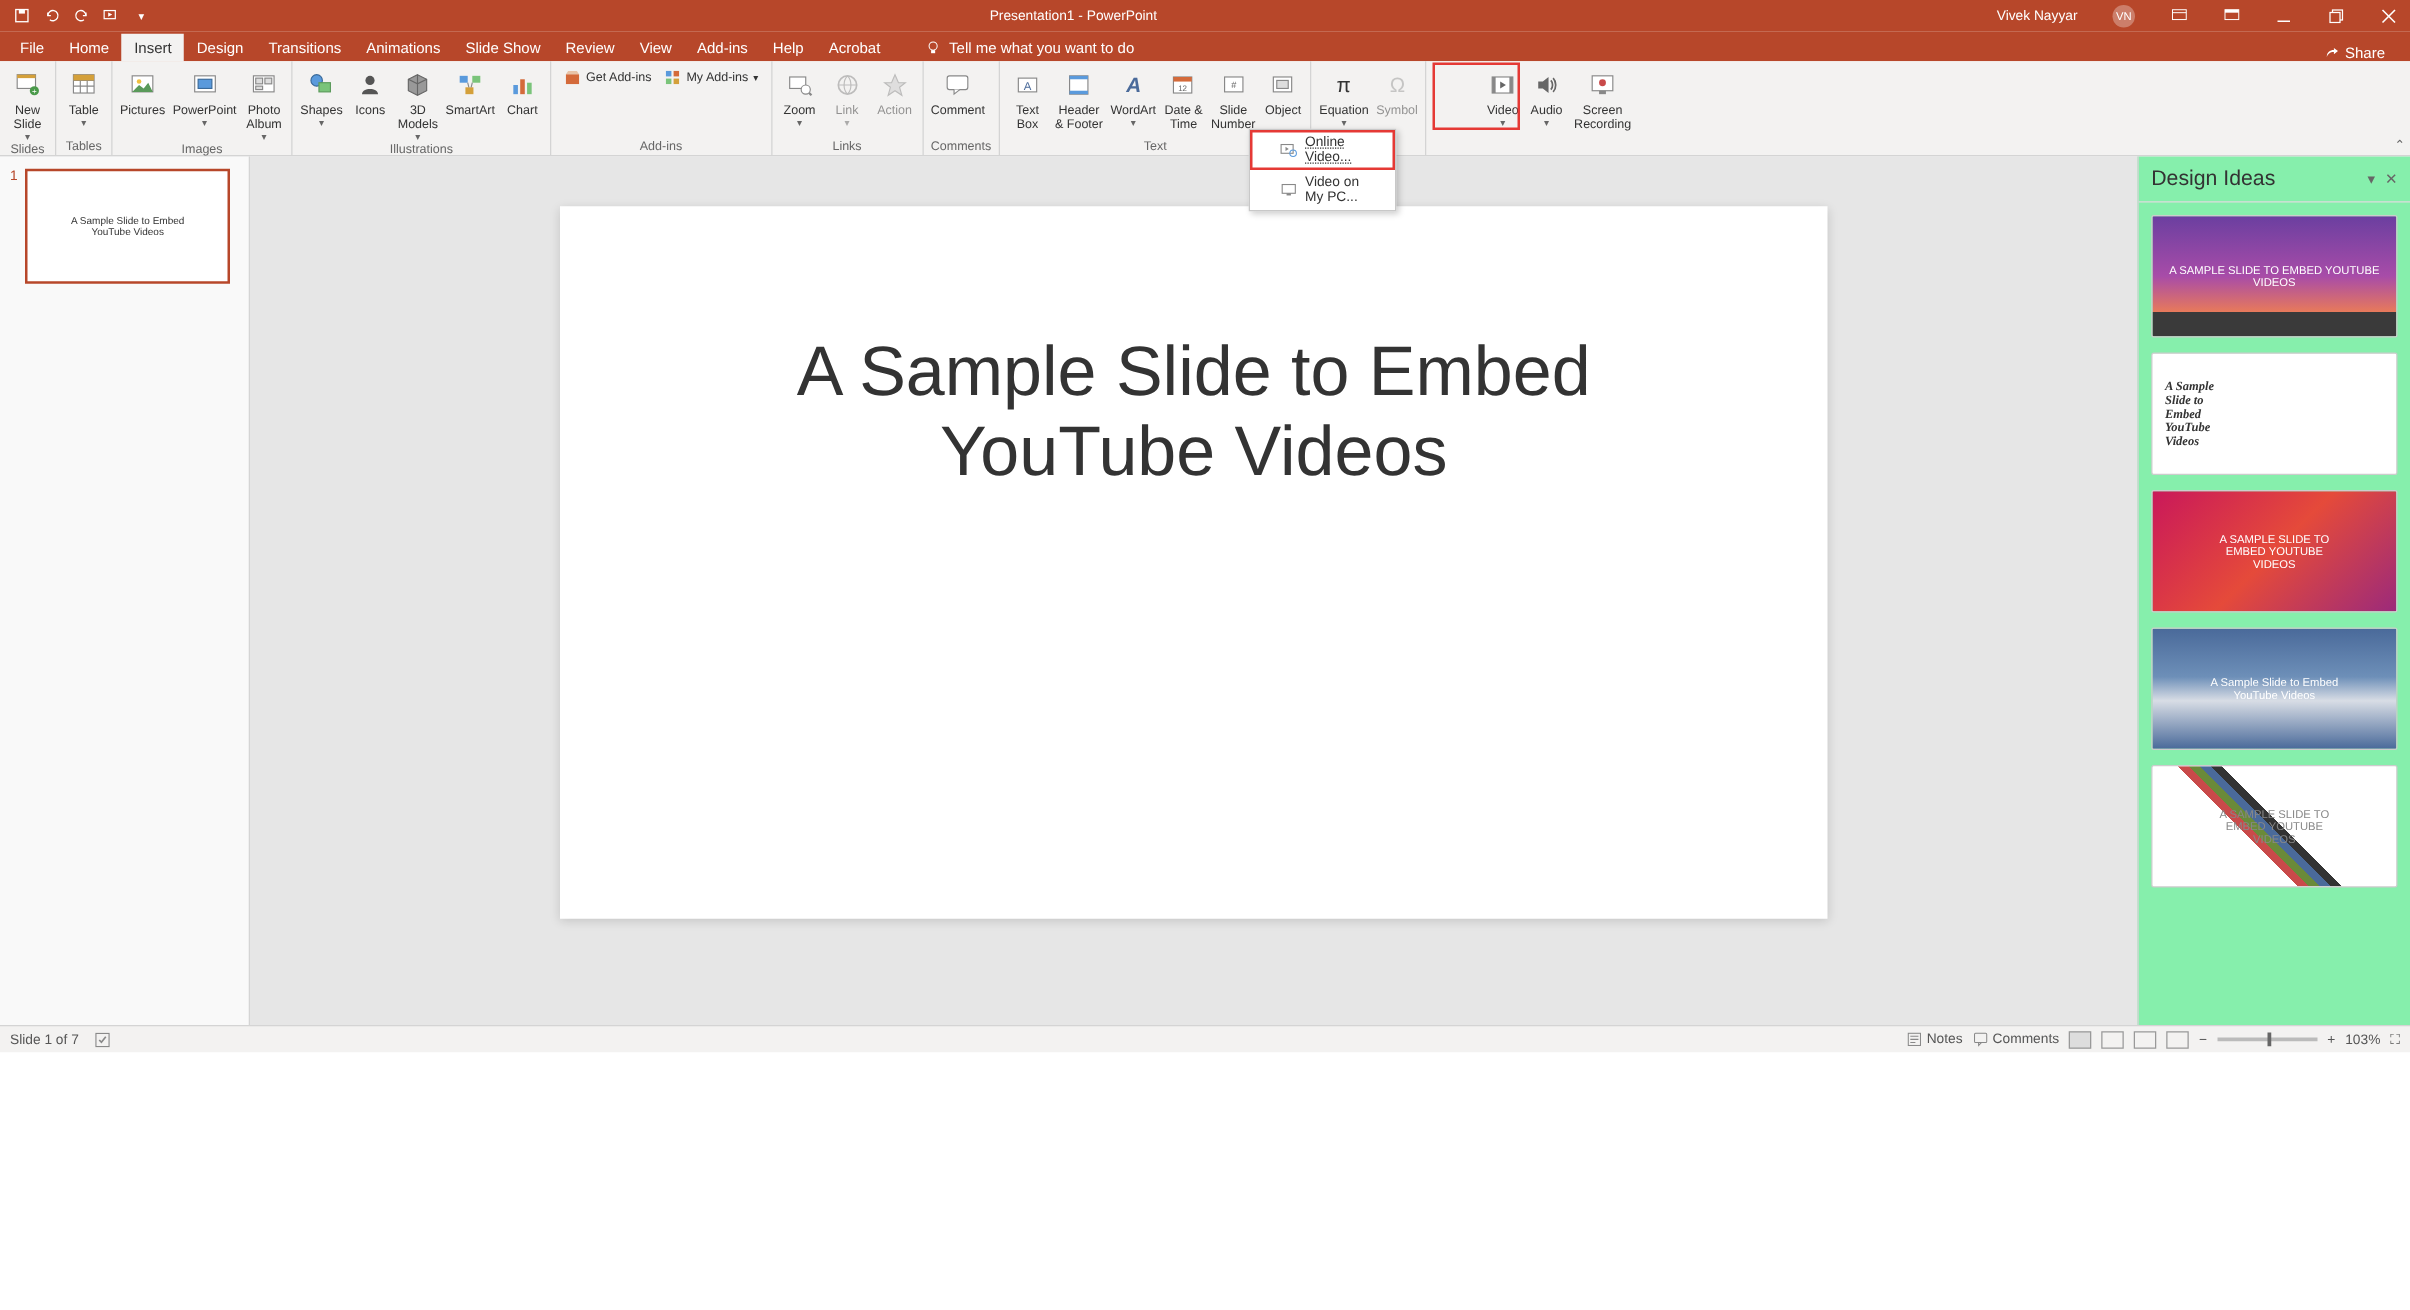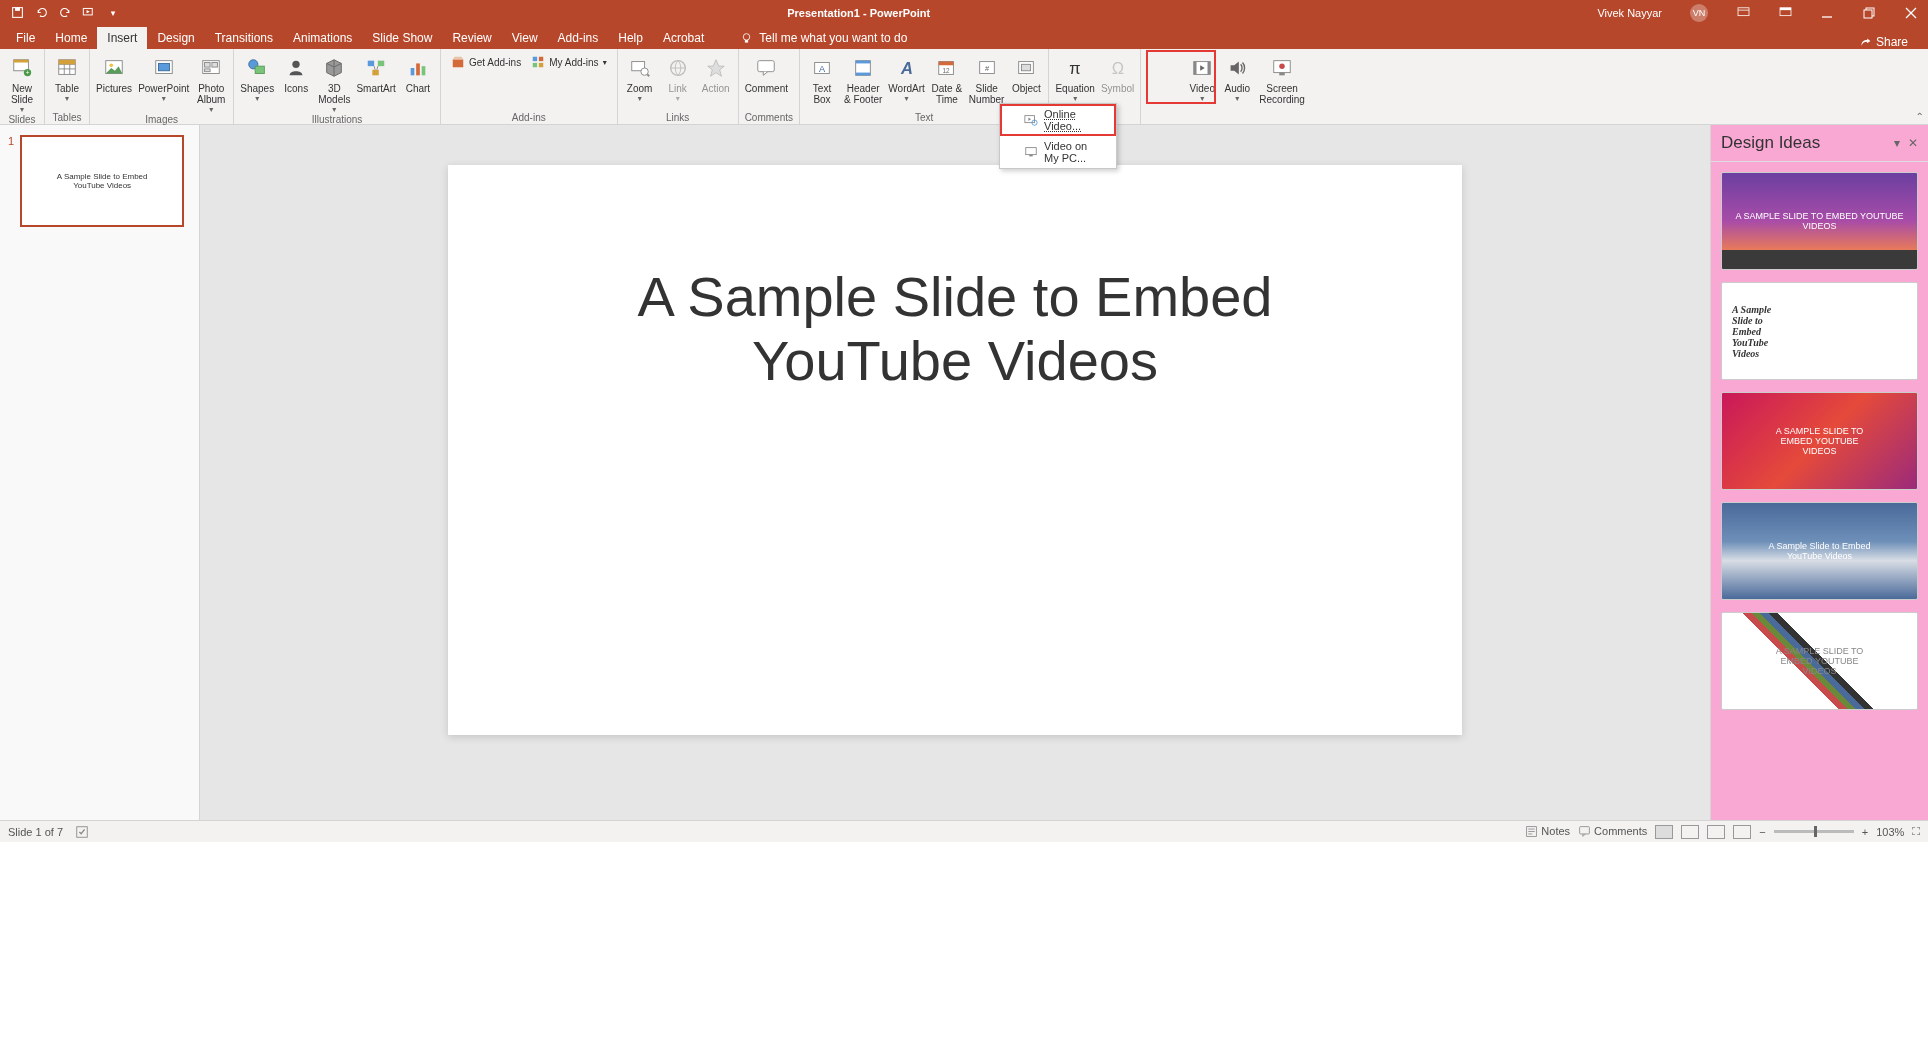--- a/index.html
+++ b/index.html
@@ -1,20 +1,20 @@
 <!DOCTYPE html>
 <html><head>
 <meta charset="utf-8">
 <style>
 *{box-sizing:border-box;margin:0;padding:0;font-family:"Segoe UI",Arial,sans-serif;}
 body{background:#fff;overflow:hidden;}
 .titlebar{background:#b7472a;height:25px;display:flex;align-items:center;color:#fff;font-size:11px;}
 .qat{display:flex;align-items:center;gap:10px;padding:0 10px;}
 .qat .qicon{width:14px;height:14px;display:inline-flex;align-items:center;justify-content:center;}
-.title-center{flex:1;text-align:center;font-weight:bold;}
+.title-center{flex:1;text-align:center;}
 .title-right{display:flex;align-items:center;gap:28px;padding:0 10px;}
 .avatar{width:18px;height:18px;border-radius:50%;background:rgba(255,255,255,0.3);display:inline-flex;align-items:center;justify-content:center;font-size:9px;}
 .wbtn{width:14px;height:14px;display:inline-flex;align-items:center;justify-content:center;}
 .tabs{background:#b7472a;height:24px;display:flex;align-items:flex-end;color:#fff;font-size:12px;padding:0 6px;}
 .tab{padding:4px 10px;cursor:pointer;}
 .tab.active{background:#f3f2f1;color:#333;}
 .tellme{display:flex;align-items:center;gap:6px;margin-left:20px;padding:4px 6px;color:#fff;}
 .share-wrap{margin-left:auto;display:flex;align-items:center;padding:0 14px;color:#fff;}
 .ribbon{background:#f3f2f1;height:76px;display:flex;border-bottom:1px solid #d4d4d4;position:relative;}
 .group{border-right:1px solid #d4d4d4;display:flex;flex-direction:column;justify-content:space-between;padding:2px 6px 0 6px;}
@@ -34,21 +34,21 @@
 .dropdown-item.hl{outline:2px solid #e53935;outline-offset:-2px;}
 .collapse-btn{position:absolute;right:4px;bottom:2px;font-size:10px;color:#666;cursor:pointer;}
 .work{display:flex;height:695px;background:#e6e6e6;}
 .thumbs{width:200px;background:#f9f9f9;border-right:1px solid #d4d4d4;padding:10px 8px;overflow-y:auto;}
 .thumb-wrap{display:flex;gap:6px;}
 .thumb-num{font-size:11px;color:#b7472a;}
 .thumb{width:164px;height:92px;background:#fff;border:2px solid #b7472a;display:flex;align-items:center;justify-content:center;font-size:8px;color:#333;text-align:center;padding:4px;}
 .canvas-area{flex:1;display:flex;align-items:flex-start;justify-content:center;padding:40px 20px;overflow:auto;position:relative;}
 .slide{width:1014px;height:570px;background:#fff;box-shadow:0 2px 8px rgba(0,0,0,0.15);display:flex;flex-direction:column;align-items:center;padding-top:100px;}
 .slide-title{font-size:56px;font-weight:300;color:#333;text-align:center;line-height:1.15;}
-.design-pane{width:218px;background:#f9a8d4;border-left:1px solid #d4d4d4;display:flex;flex-direction:column;}
+.design-pane{width:218px;background:#86efac;border-left:1px solid #d4d4d4;display:flex;flex-direction:column;}
 .dp-head{display:flex;align-items:center;padding:8px 10px;border-bottom:1px solid #ddd;}
 .dp-title{font-size:17px;color:#333;flex:1;}
 .dp-ctrl{font-size:12px;color:#666;cursor:pointer;margin-left:8px;}
 .dp-body{flex:1;overflow-y:auto;padding:10px;display:flex;flex-direction:column;gap:12px;}
 .di-card{width:100%;height:98px;border:1px solid #ccc;border-radius:2px;display:flex;align-items:center;justify-content:center;color:#fff;font-size:9px;text-align:center;padding:4px;cursor:pointer;}
 .di1{background:linear-gradient(180deg,#6b3fa0 0%,#a84ca8 50%,#e87a5a 80%,#3a3a3a 80%);}
 .di2{background:#fff;color:#333;display:flex;}
 .di2 .lefttxt{width:50%;font-family:"Times New Roman",serif;font-style:italic;font-size:10px;text-align:left;padding:6px;font-weight:bold;}
 .di2 .rightimg{width:50%;background:linear-gradient(135deg,#d5e8ee,#9bb5bc);}
 .di3{background:linear-gradient(135deg,#c9185a,#e54a3a,#9c2a7a);}

